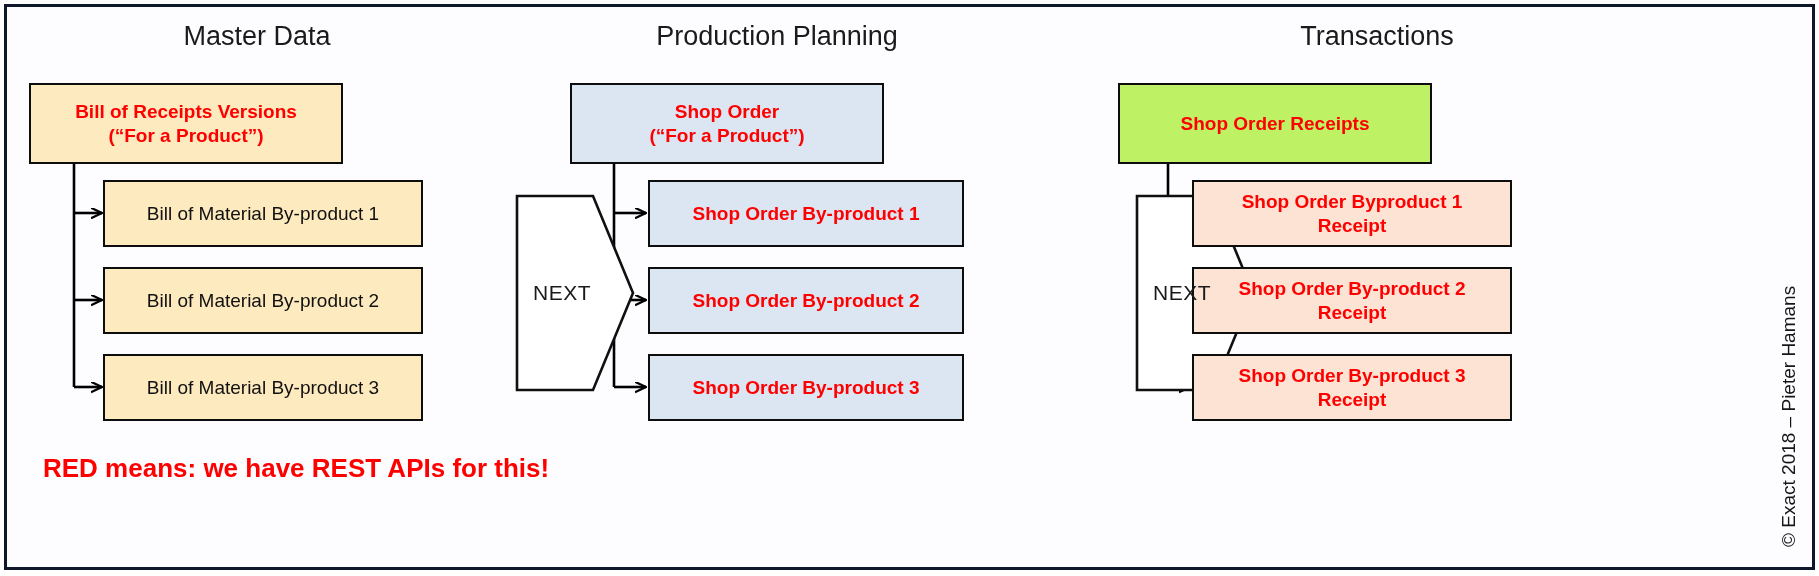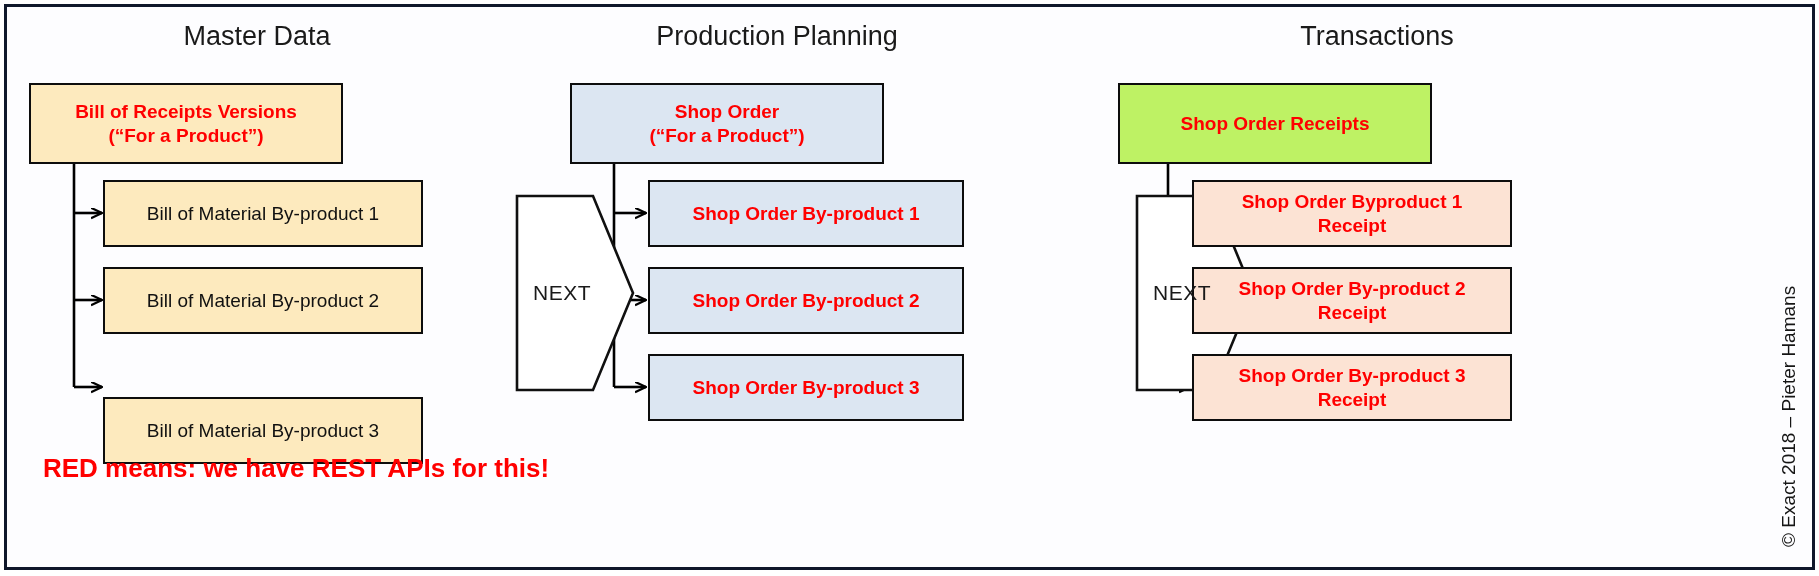--- a/index.html
+++ b/index.html
@@ -137,21 +137,21 @@
     <div class="node" style="left:22px; top:76px; width:314px; height:81px; background:#fdeabe;">
       <span class="lbl red-bold"><span>Bill of Receipts Versions</span><br><span>(“For a Product”)</span></span>
     </div>
 
     <div class="node" style="left:96px; top:173px; width:320px; height:67px; background:#fdeabe;">
       <span class="lbl black-plain">Bill of Material By-product 1</span>
     </div>
     <div class="node" style="left:96px; top:260px; width:320px; height:67px; background:#fdeabe;">
       <span class="lbl black-plain">Bill of Material By-product 2</span>
     </div>
-    <div class="node" style="left:96px; top:347px; width:320px; height:67px; background:#fdeabe;margin-top:43px;">
+    <div class="node" style="left:96px; top:347px; width:320px; height:67px; background:#fdeabe;">
       <span class="lbl black-plain">Bill of Material By-product 3</span>
     </div>
 
     <div class="node" style="left:563px; top:76px; width:314px; height:81px; background:#dce6f2;">
       <span class="lbl red-bold"><span>Shop Order</span><br><span>(“For a Product”)</span></span>
     </div>
 
     <div class="node" style="left:641px; top:173px; width:316px; height:67px; background:#dce6f2;">
       <span class="lbl red-bold">Shop Order By-product 1</span>
     </div>

